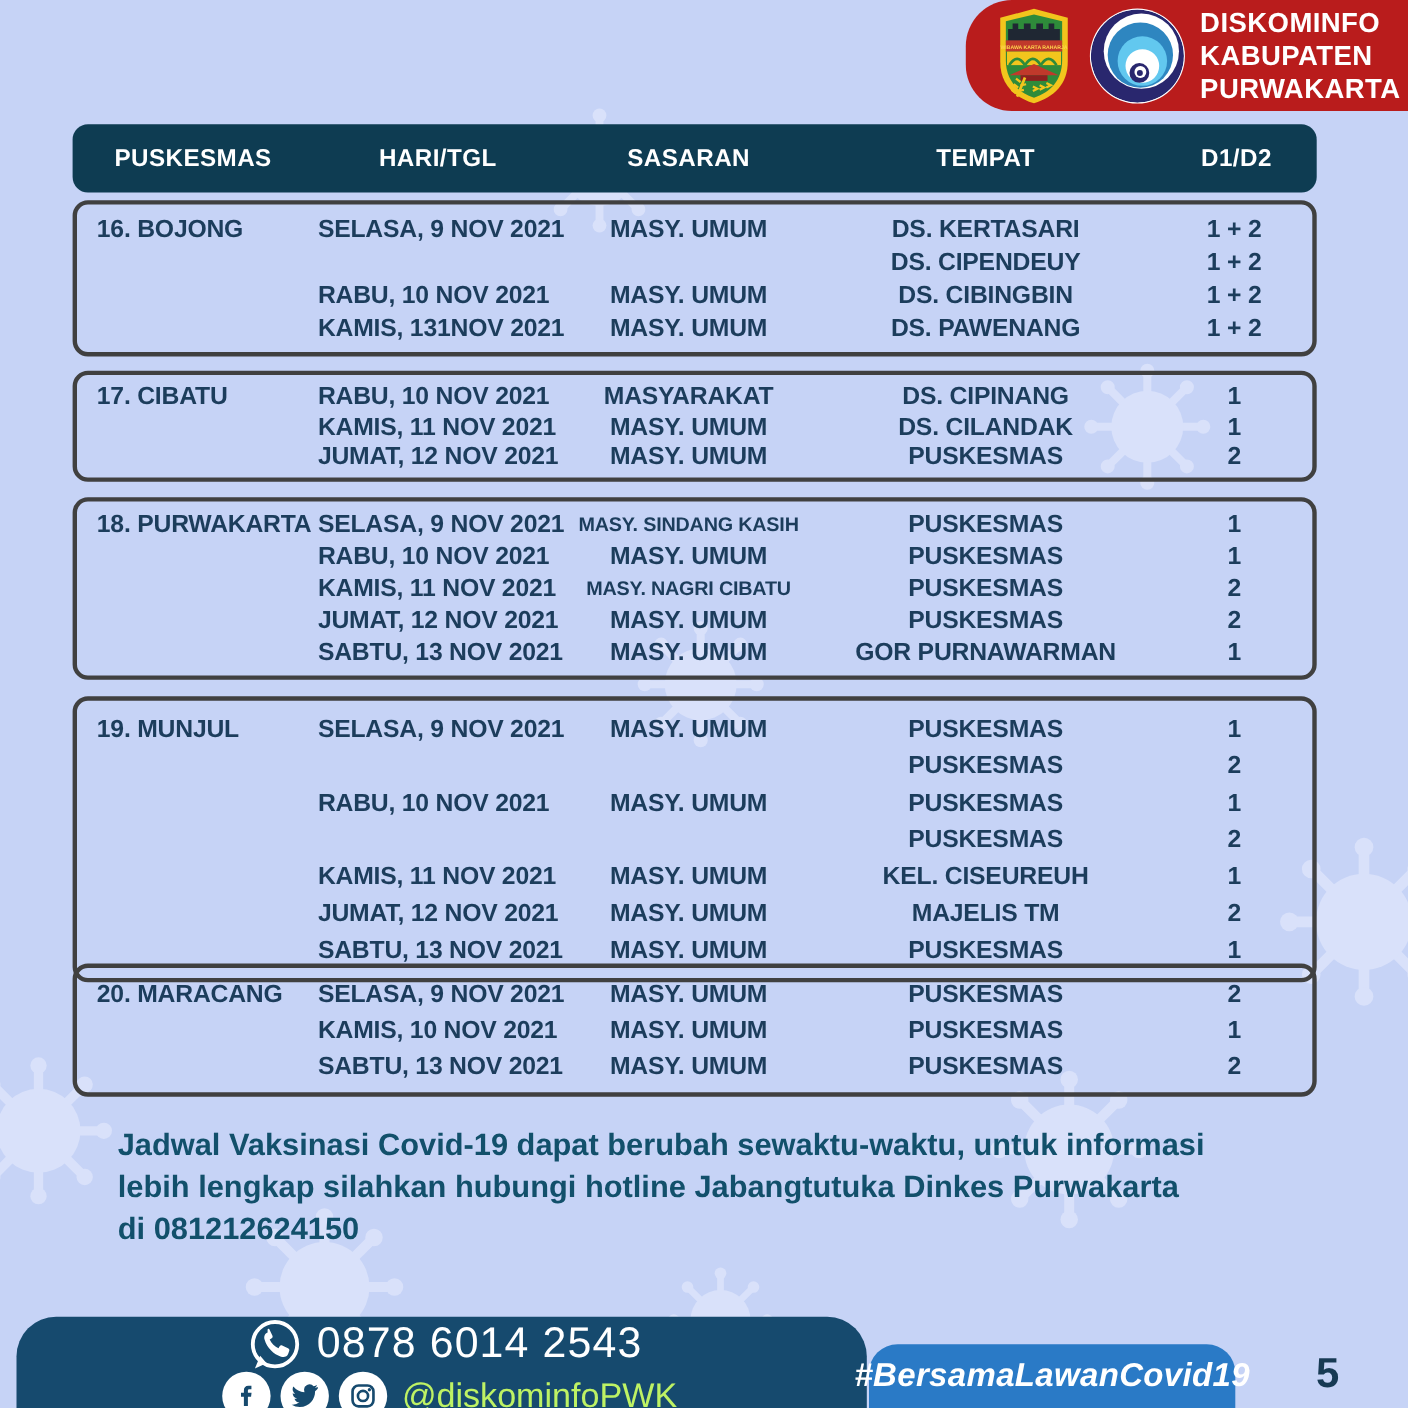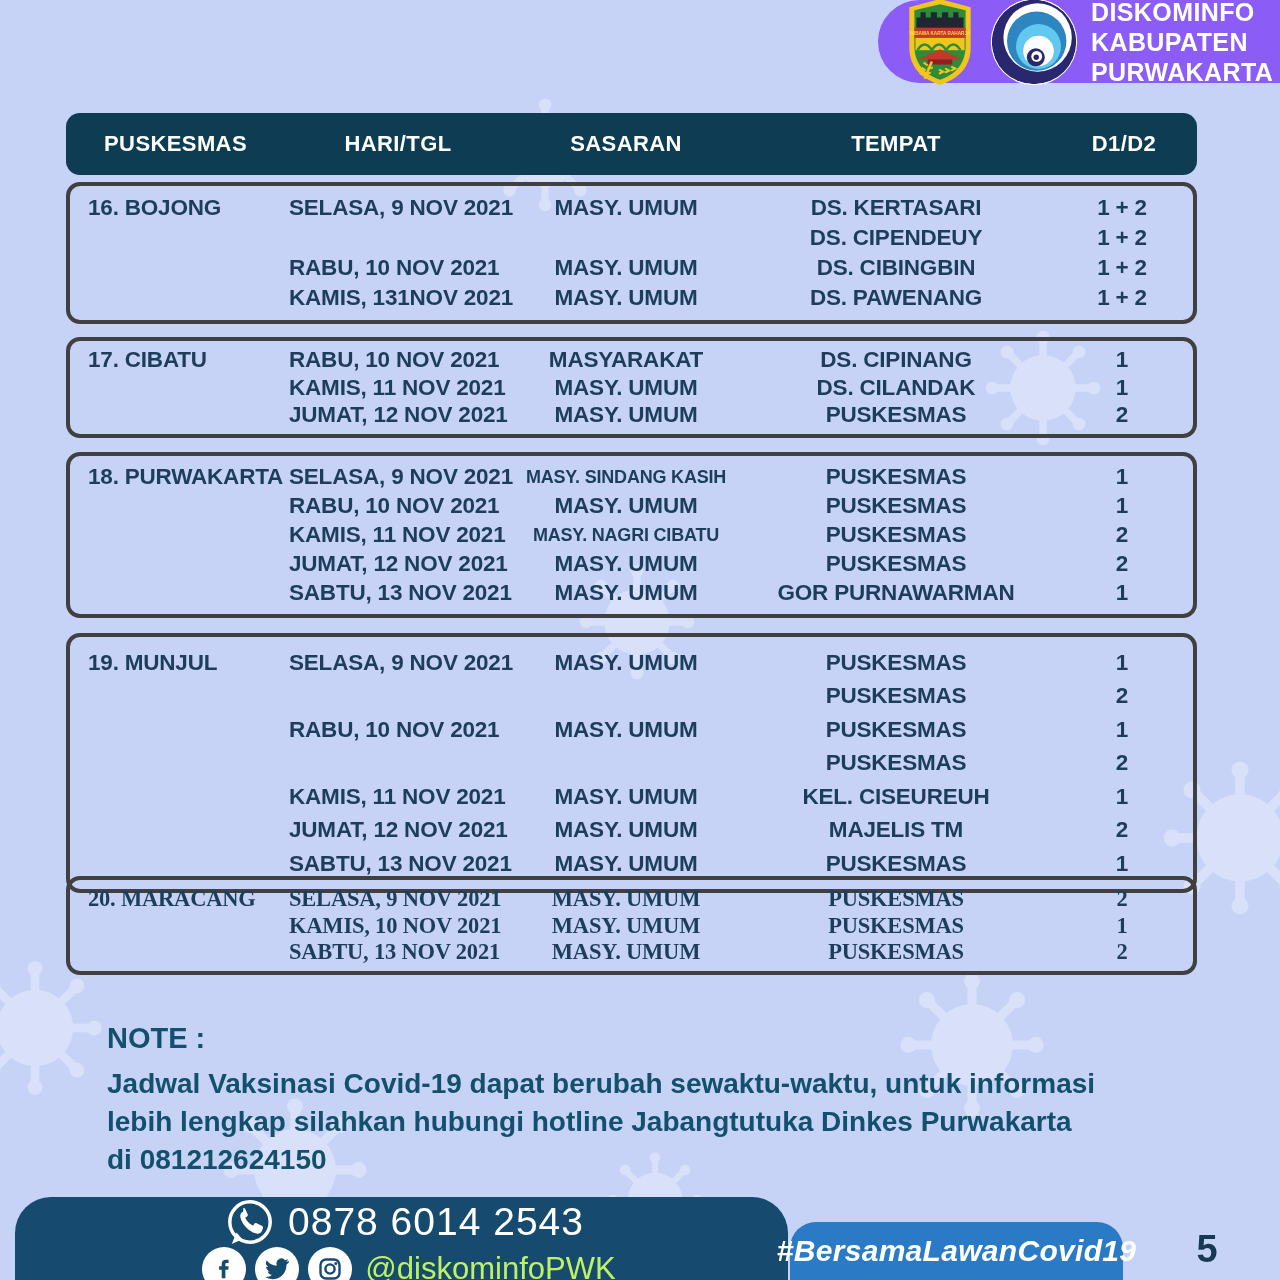--- a/index.html
+++ b/index.html
@@ -3,21 +3,21 @@
 <meta charset="utf-8">
 <style>
   html,body{margin:0;padding:0;}
   body{width:1280px;height:1280px;overflow:hidden;font-family:"Liberation Sans",sans-serif;}
   .page{position:relative;width:1280px;height:1280px;background:#c6d3f6;overflow:hidden;}
 
   
   .wm{position:absolute;z-index:1;pointer-events:none;}
 
   
-  .band{position:absolute;top:0;right:0;width:402px;height:83px;background:#8b5cf6;
+  .band{position:absolute;top:0;right:0;width:402px;height:101px;background:#b91c1c;
         border-radius:42px 0 0 42px;z-index:3;display:flex;align-items:center;}
   .crest{margin-left:26px;flex:0 0 auto;}
   .kominfo{margin-left:13px;flex:0 0 auto;}
   .band-text{margin-left:12px;color:#fff;font-weight:bold;font-size:25px;line-height:30px;letter-spacing:.4px;}
 
   
   .thead{position:absolute;left:66px;top:113px;width:1131px;height:62px;background:#0e3c52;
          border-radius:14px;z-index:3;display:grid;grid-template-columns:219px 226px 230px 310px 1fr;
          align-items:center;}
   .th{color:#fff;font-weight:bold;font-size:22px;text-align:center;letter-spacing:.4px;}
@@ -542,21 +542,21 @@
           <div class="cell dose">2</div>
         </div>
         <div class="row">
           <div class="cell name"></div>
           <div class="cell day">SABTU, 13 NOV 2021</div>
           <div class="cell target">MASY. UMUM</div>
           <div class="cell place">PUSKESMAS</div>
           <div class="cell dose">1</div>
         </div>
       </div>
-      <div class="card" style="top: 876px; height: 99px; font-family: Liberation Serif, serif;">
+      <div class="card" style="top: 876px; height: 121px;">
         <div class="row">
           <div class="cell name">20. MARACANG</div>
           <div class="cell day">SELASA, 9 NOV 2021</div>
           <div class="cell target">MASY. UMUM</div>
           <div class="cell place">PUSKESMAS</div>
           <div class="cell dose">2</div>
         </div>
         <div class="row">
           <div class="cell name"></div>
           <div class="cell day">KAMIS, 10 NOV 2021</div>
@@ -568,21 +568,20 @@
           <div class="cell name"></div>
           <div class="cell day">SABTU, 13 NOV 2021</div>
           <div class="cell target">MASY. UMUM</div>
           <div class="cell place">PUSKESMAS</div>
           <div class="cell dose">2</div>
         </div>
       </div>
     </div>
 
   <div class="note">
-    <div class="ttl">NOTE :</div>
     <div class="ln">Jadwal Vaksinasi Covid-19 dapat berubah sewaktu-waktu, untuk informasi</div>
     <div class="ln">lebih lengkap silahkan hubungi hotline Jabangtutuka Dinkes Purwakarta</div>
     <div class="ln">di 081212624150</div>
   </div>
 
   <div class="footer">
     <div class="f-left">
       <svg width="50" height="50" viewBox="0 0 52 52">
         <circle cx="26" cy="26" r="21" fill="none" stroke="#ffffff" stroke-width="3.6"></circle>
         <polygon points="7,49 12,37 18,44" fill="#ffffff"></polygon>

